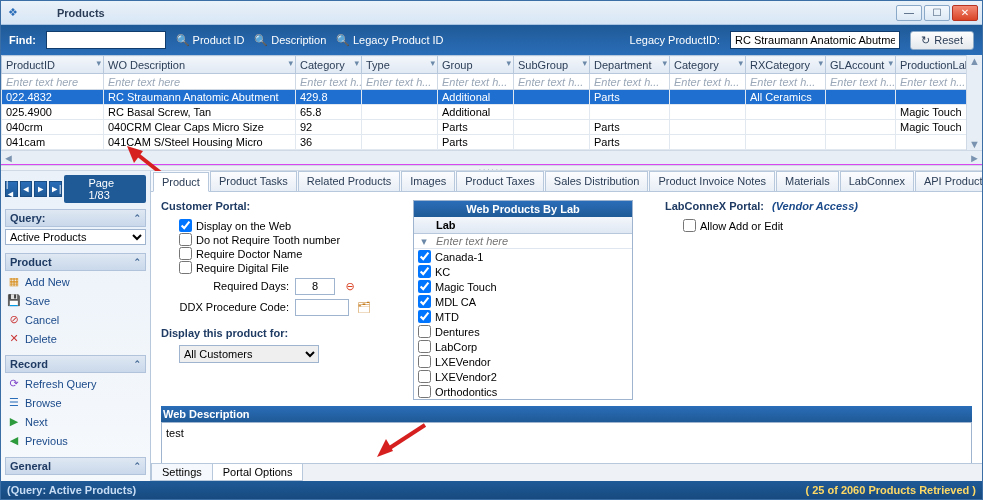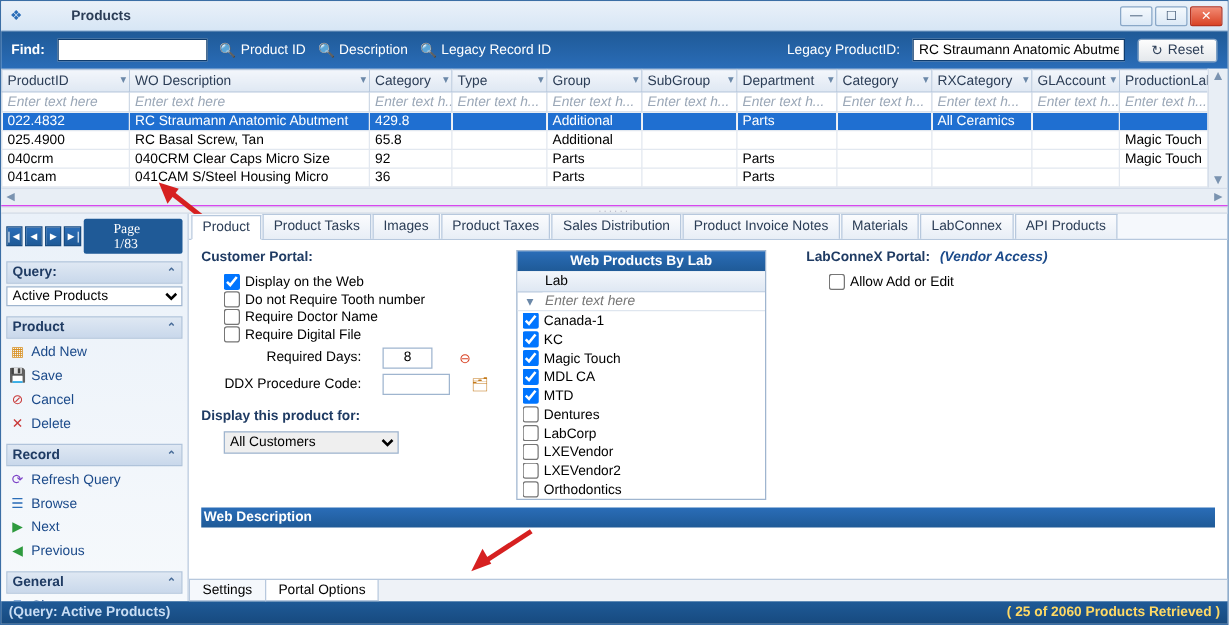--- a/index.html
+++ b/index.html
@@ -36,47 +36,47 @@
 
 .splitter { height:6px; background:#eef1f5; border-top:1px solid #cfd9e6;border-bottom:1px solid #cfd9e6; text-align:center; color:#aab; font-size:8px; letter-spacing:2px;}
 
 
 .body { flex:1; display:flex; overflow:hidden; }
 
 
 .leftnav { width:150px; background:linear-gradient(#eaf1f9,#f6f9fc); border-right:1px solid #b7c8dd; padding:4px; display:flex; flex-direction:column; gap:2px; color:#1f3b63;}
 .leftnav .pager { display:flex; align-items:center; gap:2px; margin-bottom:4px;}
 .leftnav .pager .pb { width:18px;height:16px;background:linear-gradient(#2a6db8,#1f5a97);color:#fff;display:flex;align-items:center;justify-content:center;border:1px solid #184c82;font-size:9px;}
-.leftnav .pager .pg { color:#fff; background:#1f5a97;padding:2px 24px;border-radius:2px;font-family:Liberation Serif, serif;}
+.leftnav .pager .pg { color:#fff; background:#1f5a97;padding:2px 24px;border-radius:2px;}
 .sectionhdr { background:linear-gradient(#dfe8f3,#c9d8eb); border:1px solid #b0c3da; padding:2px 4px; font-weight:bold; display:flex; justify-content:space-between; align-items:center;}
 .sectionhdr .chev { font-size:9px; color:#466a97;}
 .leftnav select { width:100%; height:18px; border:1px solid #9fb5cf; background:#fff;}
 .navitem { padding:2px 2px; display:flex; align-items:center; gap:4px; cursor:pointer; color:#1b4a8a;}
 .navitem .ico { width:14px;display:inline-flex;justify-content:center; }
 
 
 .tabs { display:flex; border-bottom:1px solid #b7c8dd; background:#f5f8fc; padding-left:2px; }
 .tab { border:1px solid #b7c8dd; border-bottom:none; background:linear-gradient(#fbfcfe,#e8eef6); padding:3px 8px; margin-right:1px; cursor:pointer; color:#2b3d56; white-space:nowrap;}
 .tab.active { background:#fff; font-weight:normal; border-bottom:1px solid #fff; position:relative; top:1px;}
 
 .right { flex:1; display:flex; flex-direction:column; overflow:hidden; position:relative;}
 .content { flex:1; padding:8px 10px; overflow:hidden; position:relative;}
 
 .panelrow { display:flex; gap:22px; }
 .panelcol { display:flex; flex-direction:column; }
 .groupttl { font-weight:bold; color:#1f3b63; margin-bottom:6px;}
 .chk { display:flex; align-items:center; gap:4px; margin:1px 0; }
 .chk input { width:13px;height:13px;}
-.formrow { display:flex; align-items:center; gap:17px; margin:3px 0;}
+.formrow { display:flex; align-items:center; gap:6px; margin:3px 0;}
 .formrow label { min-width:110px; text-align:right; }
 input.tb { border:1px solid #9fb5cf; height:17px; padding:0 3px; }
 
-.weblabs { border:1px solid #9fb5cf; width:200px; }
+.weblabs { border:1px solid #9fb5cf; width:220px; }
 .weblabs .hdr { background:linear-gradient(#2a6db8,#1f5a97); color:#fff; text-align:center; font-weight:bold; padding:2px;}
-.weblabs .colhdr { background:linear-gradient(#f3f6fb,#dfe8f3); border-bottom:1px solid #b7c8dd; padding:2px 22px; font-weight:normal;}
+.weblabs .colhdr { background:linear-gradient(#f3f6fb,#dfe8f3); border-bottom:1px solid #b7c8dd; padding:2px 22px; font-weight:bold;}
 .weblabs .filterrow { display:flex; align-items:center; border-bottom:1px solid #dfe6ef; }
 .weblabs .filterrow .fico { width:20px; text-align:center; color:#6b88a8;}
 .weblabs .filterrow input { border:none; flex:1; font-style:italic; color:#9aa7b7; padding:1px 2px;}
 .weblabs .list { max-height:150px; overflow-y:auto; }
 .weblabs .row { display:flex; align-items:center; gap:4px; padding:0 4px; height:15px;}
 
 .webdesc { margin-top:6px; }
 .webdesc .hdr { background:linear-gradient(#2a6db8,#1f5a97); color:#fff; font-weight:bold; padding:2px;}
 .webdesc .box { border:1px solid #9fb5cf; height:54px; padding:4px; background:#fff;}
 
@@ -121,21 +121,21 @@
     <span class="quicklink">
         <span class="mag">🔍</span>
         <span>Product ID</span>
       </span>
     <span class="quicklink">
         <span class="mag">🔍</span>
         <span>Description</span>
       </span>
     <span class="quicklink">
         <span class="mag">🔍</span>
-        <span>Legacy Record ID</span>
+        <span>Legacy Product ID</span>
       </span>
     <span class="spacer"></span>
     <span>Legacy ProductID:</span>
     <input type="text" style="width: 170px;" value="RC Straumann Anatomic Abutment">
     <button class="resetbtn">
         <span>↻</span>
         <span>Reset</span>
       </button>
   </div>
 
@@ -326,20 +326,21 @@
       <div class="navitem">
           <span class="ico" style="color:#2a6db8">⍈</span>
           <span>Close</span>
         </div>
     </div>
 
     <div class="right">
       <div class="tabs" id="tabs-row">
           <div class="tab active">Product</div>
           <div class="tab">Product Tasks</div>
+          <div class="tab">Related Products</div>
           <div class="tab">Images</div>
           <div class="tab">Product Taxes</div>
           <div class="tab">Sales Distribution</div>
           <div class="tab">Product Invoice Notes</div>
           <div class="tab">Materials</div>
           <div class="tab">LabConnex</div>
           <div class="tab">API Products</div>
         </div>
 
       <div class="content">
@@ -443,20 +444,21 @@
               <label class="chk">
                   <input type="checkbox" style="">
                   <span>Allow Add or Edit</span>
                 </label>
             </div>
           </div>
         </div>
 
         <div class="webdesc">
           <div class="hdr">Web Description</div>
+          <div class="box">test</div>
         </div>
 
         <div class="arrow" style="left:220px; bottom:2px;">
           <svg viewBox="0 0 60 40">
               <path d="M54 4 L14 30" stroke="#d62020" stroke-width="4" fill="none"></path>
               <path d="M6 36 L22 30 L15 18 Z" fill="#d62020"></path>
             </svg>
         </div>
       </div>
 

